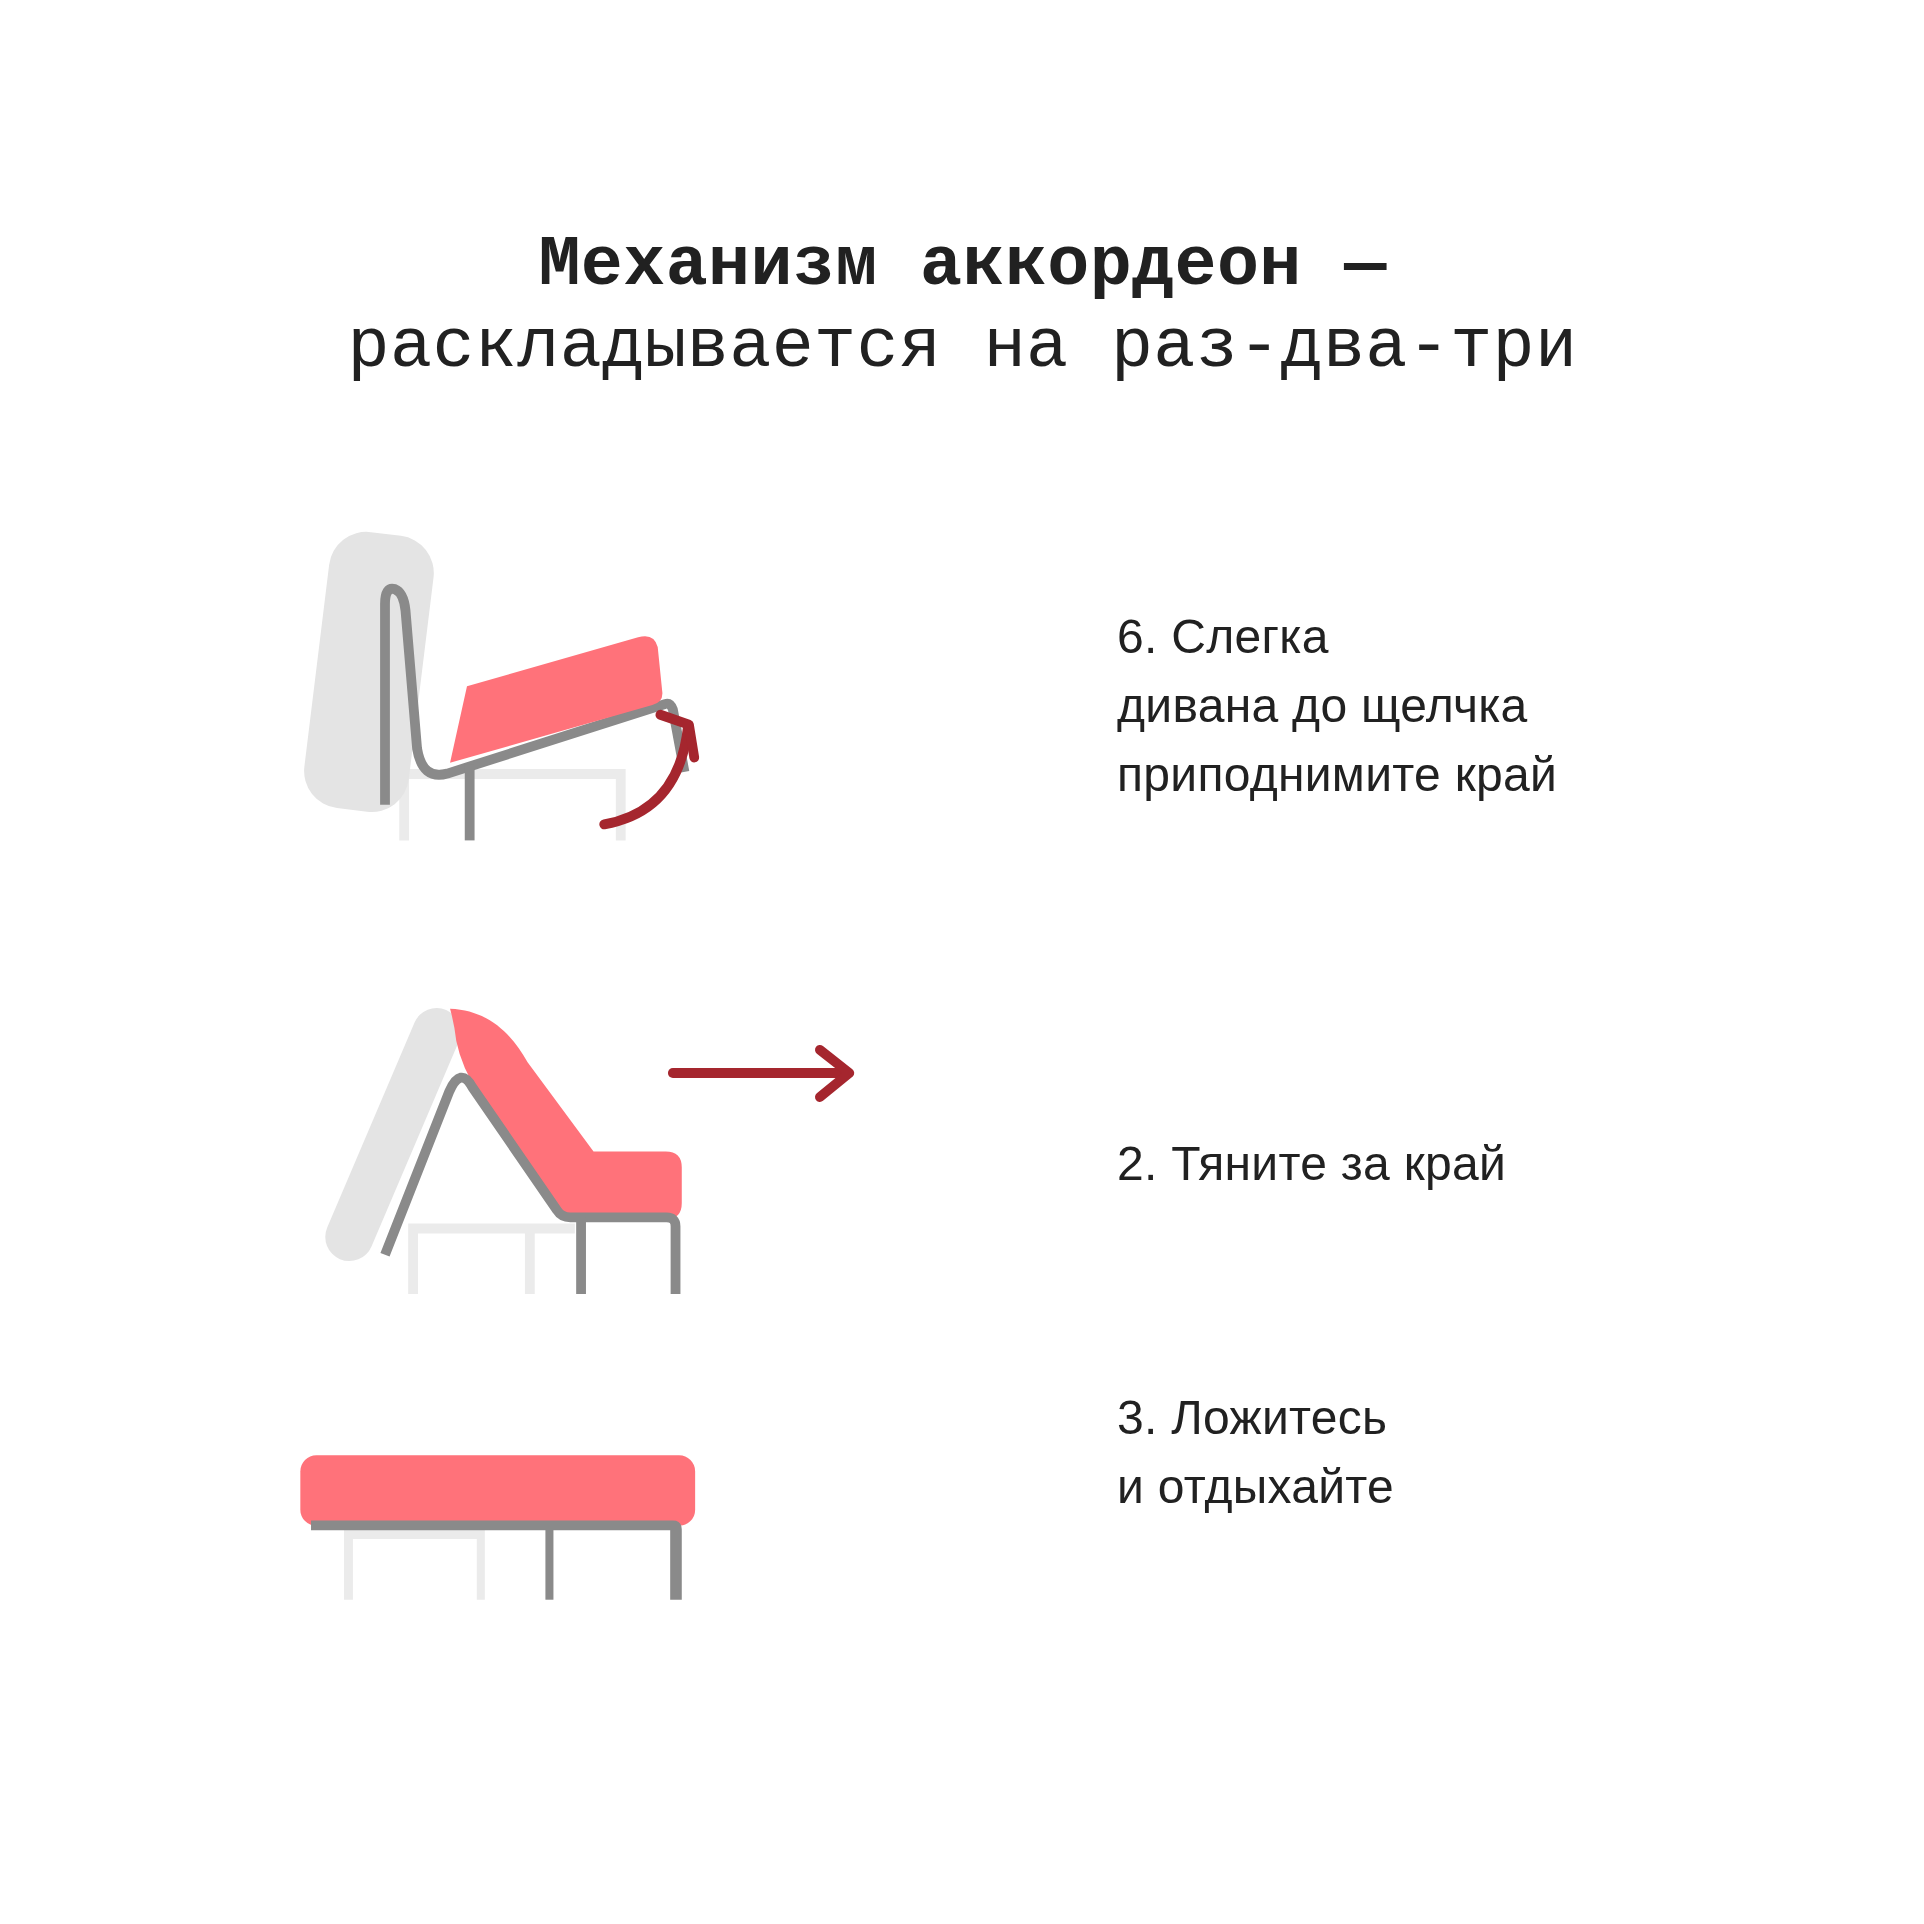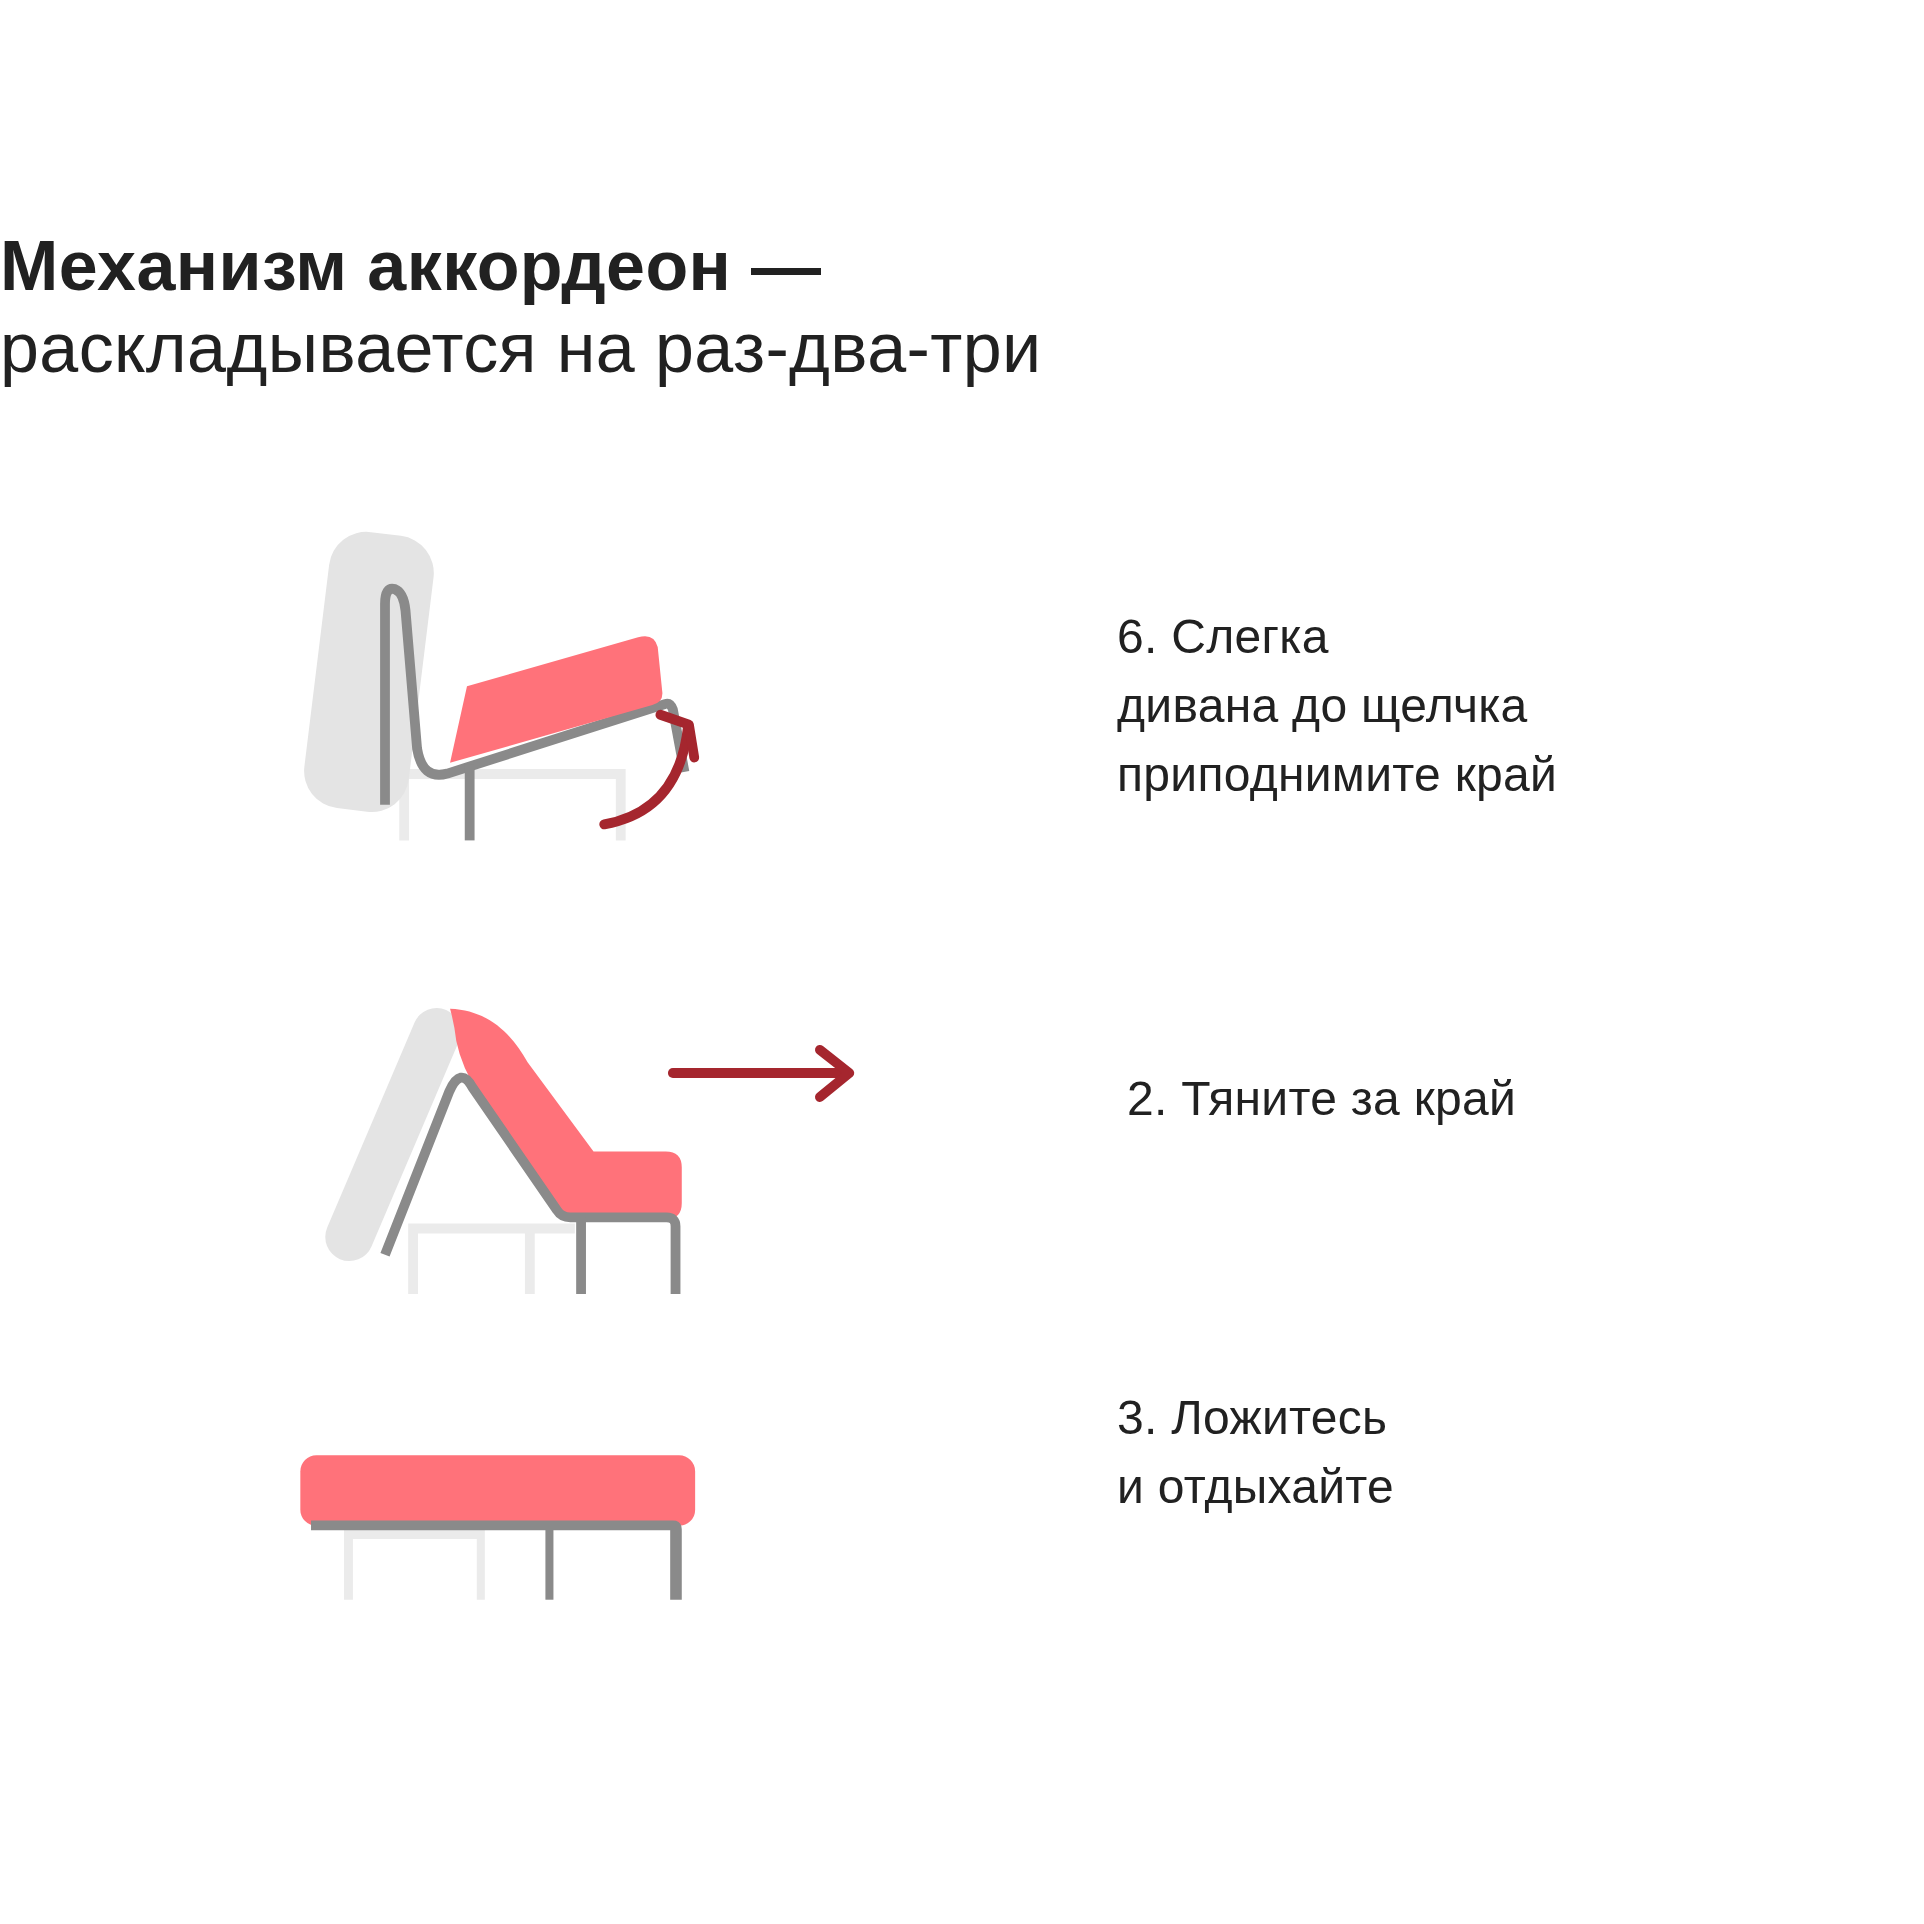--- a/index.html
+++ b/index.html
@@ -16,41 +16,42 @@
     width: 1925px;
     height: 1925px;
     background: var(--background, #FFFFFF);
   }
   .title {
     position: absolute;
     top: 225px;
     left: 0;
     width: 1925px;
     margin: 0;
-    text-align: left;
+    text-align: center;
     color: var(--text, #212121);
     line-height: 82px;
     font-size: 70px;
     letter-spacing: 0.4px;
+    font-family: Liberation Mono, monospace;
   }
   .title .t1 { display: block; font-weight: 700; }
   .title .t2 { display: block; font-weight: 400; }
 
   .step {
     position: absolute;
     left: 1117px;
     width: 552px;
     color: var(--text, #212121);
     font-size: 48px;
     font-weight: 400;
     line-height: 69px;
     letter-spacing: 0.3px;
   }
   .step1 { top: 602px; }
-  .step2 { top: 1064px; margin-left: 10px; }
+  .step2 { top: 1129px; }
   .step3 { top: 1383px; }
 
   svg.scene {
     position: absolute;
     top: 0; left: 0;
     width: 1925px;
     height: 1925px;
   }
   .cushion   { fill: var(--cushion-gray, #E4E4E4); }
   .cushion-stroke { stroke: var(--cushion-gray, #E4E4E4); fill: none; }

